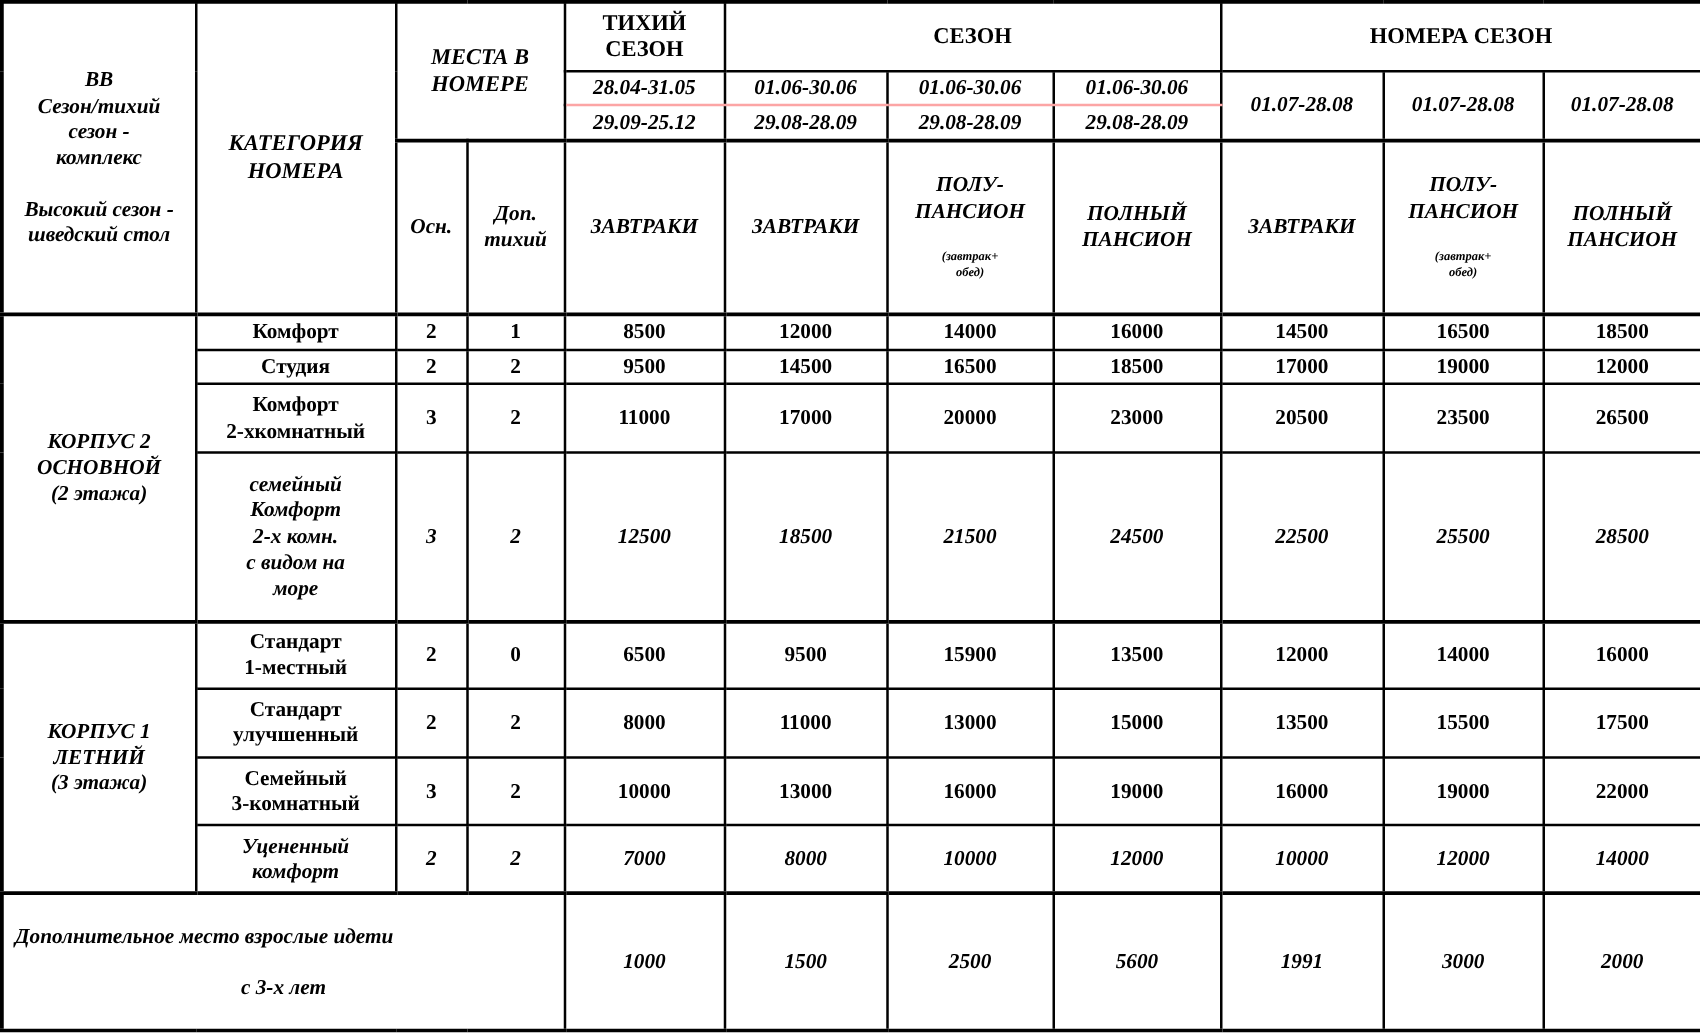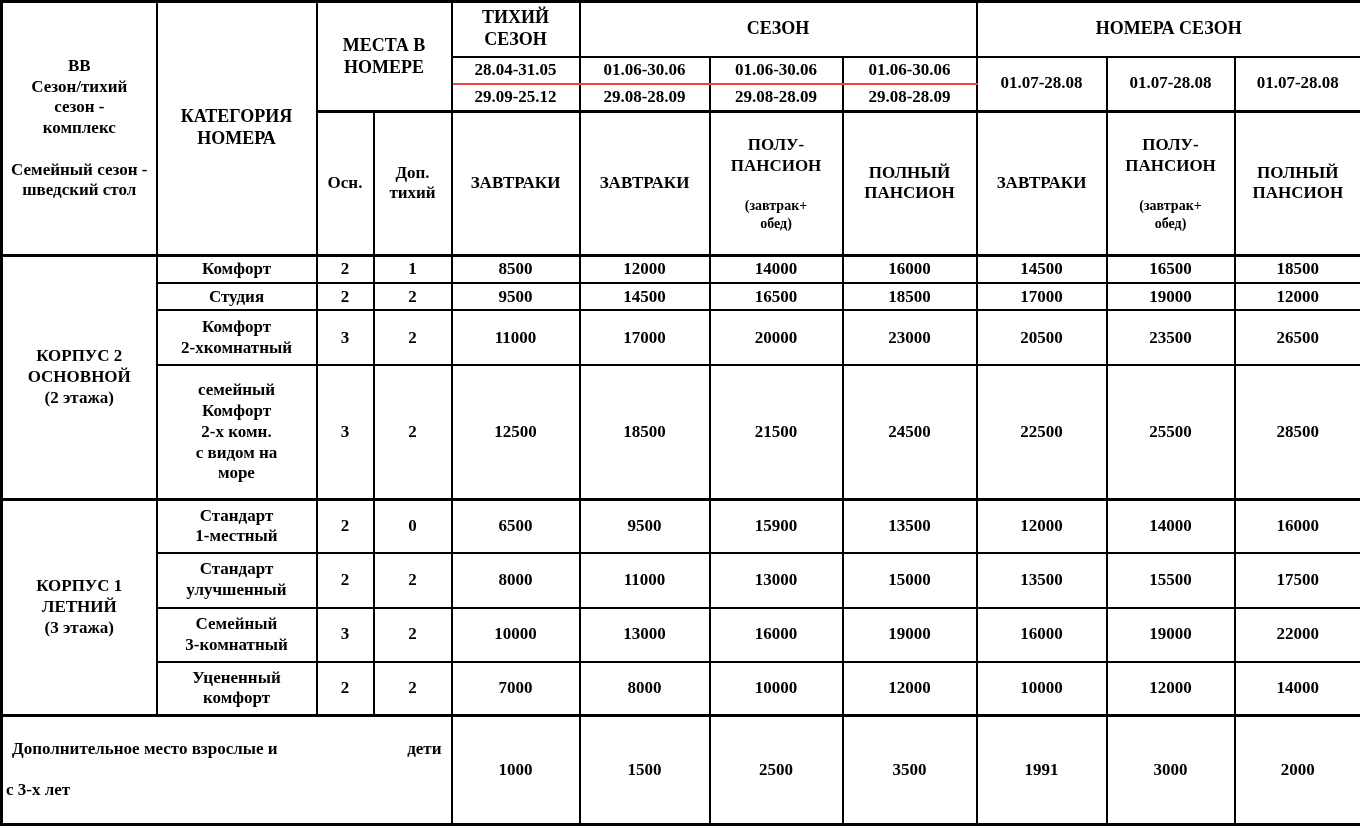--- a/index.html
+++ b/index.html
@@ -28,31 +28,30 @@
     border: 2px solid #000000;
     text-align: center;
     vertical-align: middle;
     white-space: pre-line;
     padding: 1px 3px;
     font-size: 17px;
     line-height: 1.22;
     overflow: hidden;
   }
   td.title { font-size: 18px; }
-  td.bb3 { border-bottom-width: 3px; }
-  td.sep-b { border-bottom: 2px solid #ef4444; }
+  td.bb3 { border-bottom-width: 3px; font-style: italic; }
+  td.sep-b { border-bottom: 2px solid #fca5a5; font-style: italic; }
   td.sep-t { border-top: 1px solid #c9c9c9; }
-  .note { font-size: 14px; line-height: 1.25; }
+  .note { font-size: 10px; line-height: 1.25; }
   .jl {
     display: flex;
-    justify-content: space-between;
     padding: 0 6px;
     white-space: nowrap;
   }
-  .cl { text-align: left; }
+  .cl { text-align: center; }
   
   tr.rh55 { height: 55px; }
   tr.rh27 { height: 27px; }
   tr.rh28 { height: 28px; }
   tr.rh138 { height: 138px; }
   tr.rh134 { height: 134px; }
   tr.rh53 { height: 53px; }
   tr.rh54 { height: 54px; }
   tr.rh60 { height: 60px; }
 </style>
@@ -75,21 +74,21 @@
         <col style="width:127px">
   </colgroup>
 
   <tbody>
         <tr class="rh55">
     <td rowspan="4" class="bb3">ВВ
 Сезон/тихий
 сезон -
 комплекс
 
-Семейный сезон -
+Высокий сезон -
 шведский стол</td>
     <td rowspan="4" class="bb3 title">КАТЕГОРИЯ
 НОМЕРА</td>
     <td colspan="2" rowspan="3" class="bb3 title">МЕСТА В
 НОМЕРЕ</td>
     <td class="title">ТИХИЙ
 СЕЗОН</td>
     <td colspan="3" class="title">СЕЗОН</td>
     <td colspan="3" class="title">НОМЕРА СЕЗОН</td>
   </tr>
@@ -253,21 +252,21 @@
     <td colspan="4" class="bb3">
       <div class="jl">
         <span>Дополнительное место взрослые и</span>
         <span>дети</span>
       </div>
       <div class="cl">с 3-х лет</div>
     </td>
     <td class="bb3">1000</td>
     <td class="bb3">1500</td>
     <td class="bb3">2500</td>
-    <td class="bb3">3500</td>
+    <td class="bb3">5600</td>
     <td class="bb3">1991</td>
     <td class="bb3">3000</td>
     <td class="bb3">2000</td>
   </tr>
 
 </tbody>
     </table>
 </div>
 
 </body></html>

